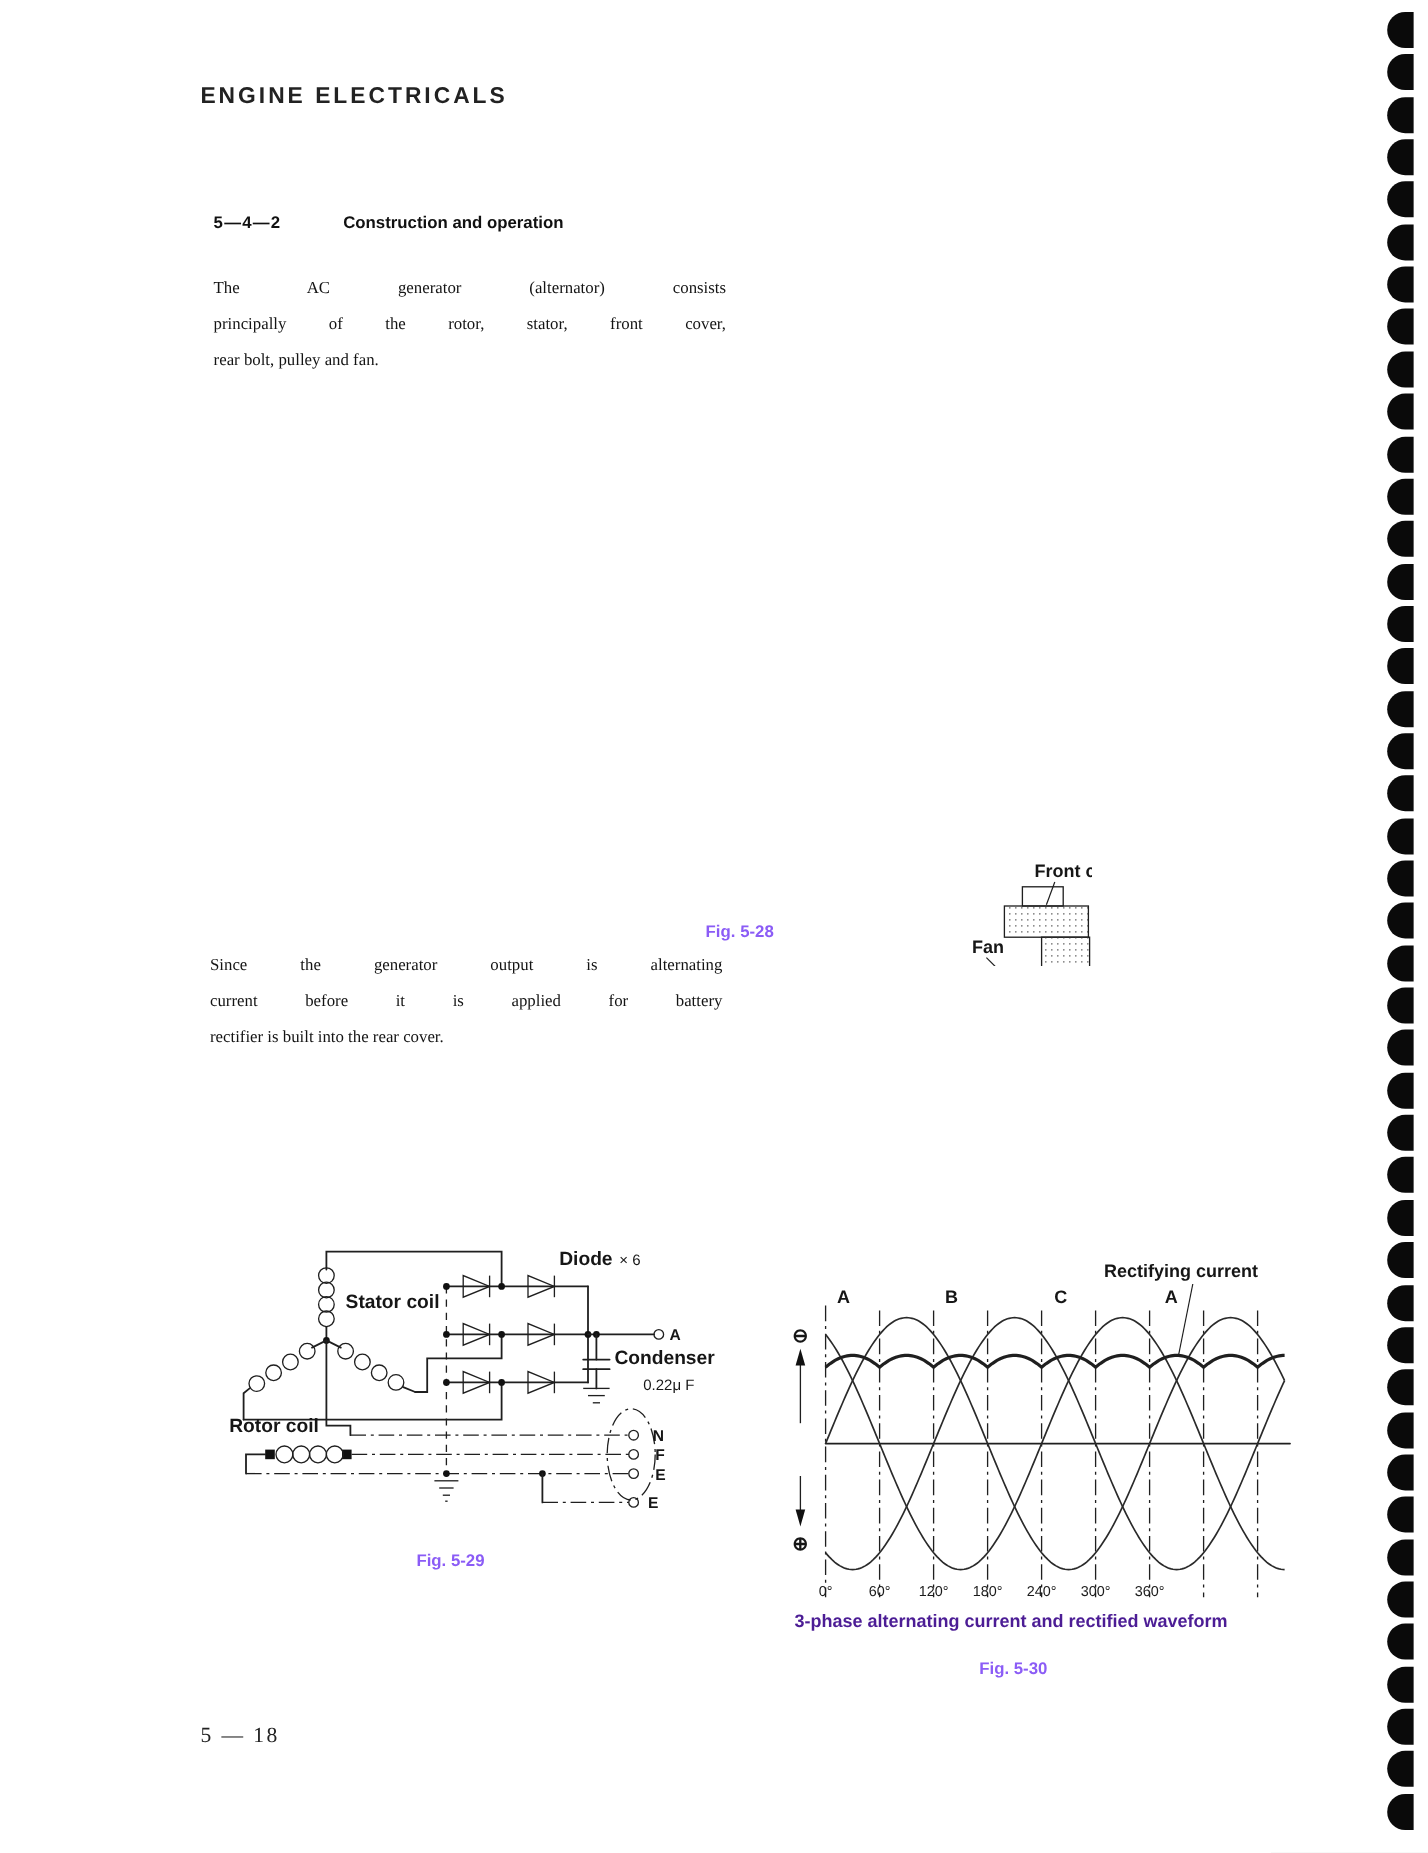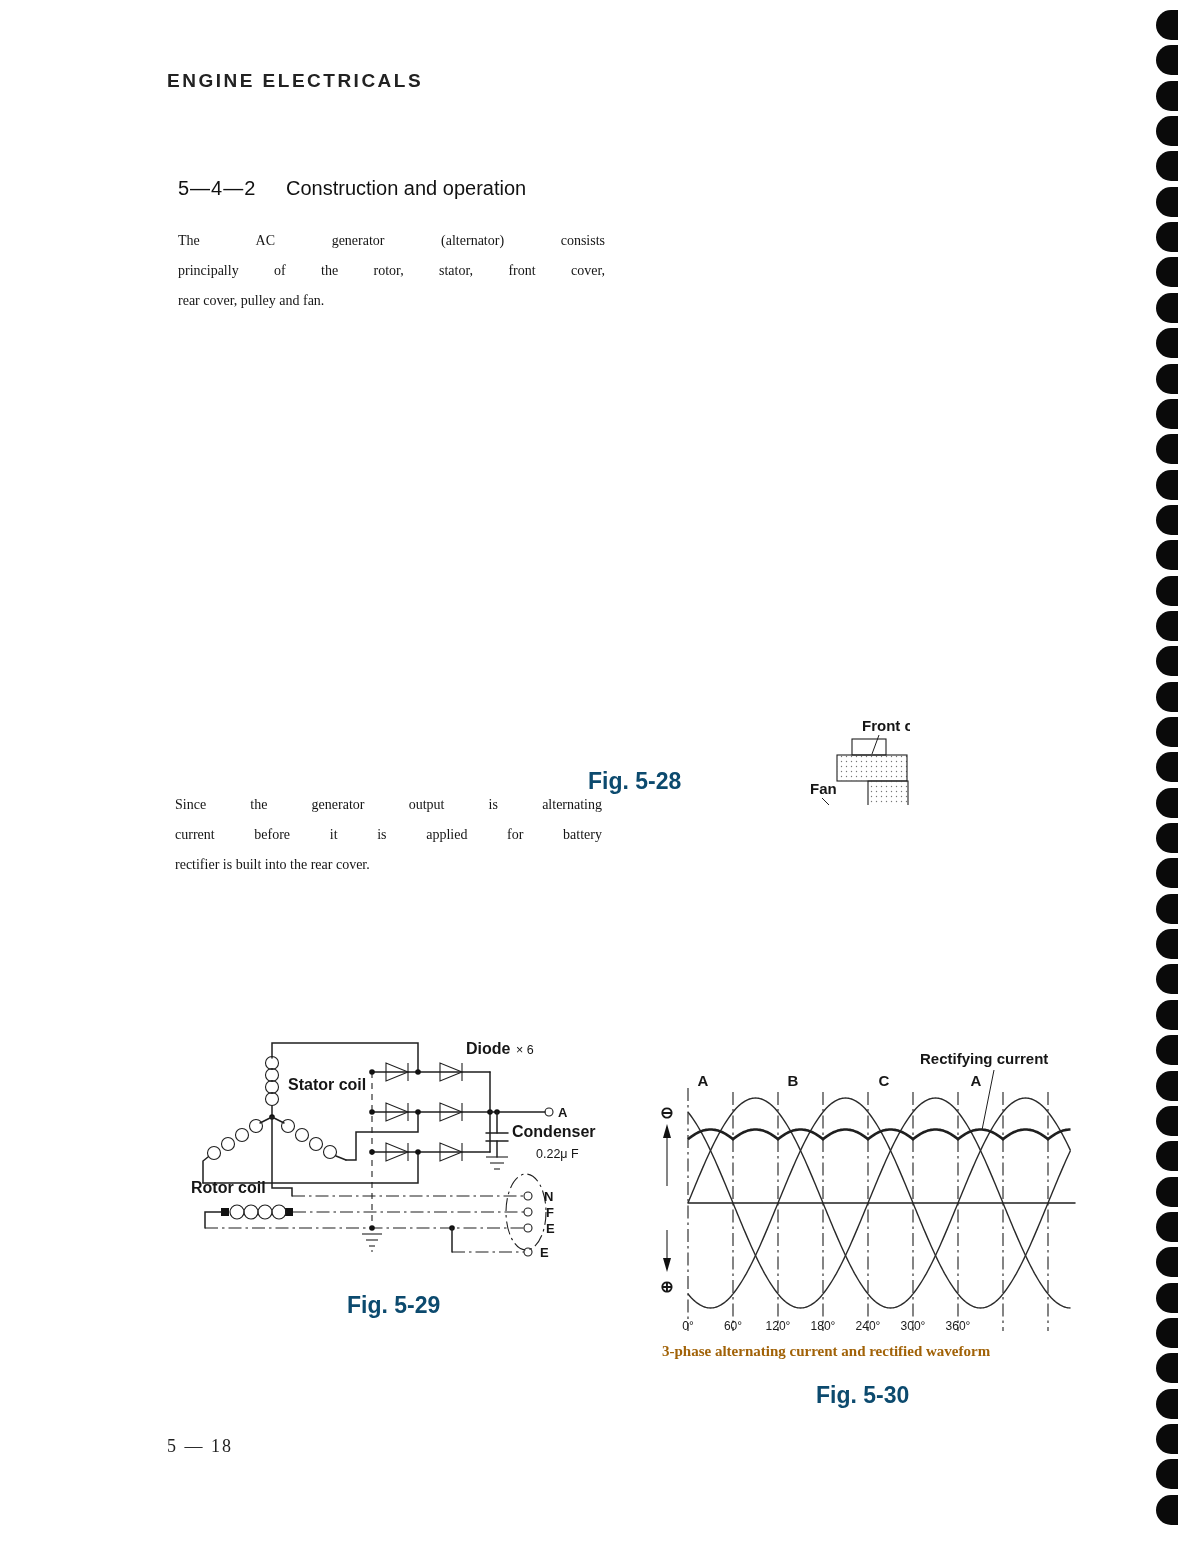--- a/index.html
+++ b/index.html
@@ -1,27 +1,27 @@
 <!DOCTYPE html>
 <html><head>
 <meta charset="utf-8">
 <style>
   html,body{margin:0;padding:0;background:#e9e9e9;}
   .page{position:relative;width:1190px;height:1544px;background:#ffffff;overflow:hidden;
         font-family:"Liberation Serif",serif;color:#161616;}
   .abs{position:absolute;}
   .header{font-family:"Liberation Sans",sans-serif;font-weight:bold;font-size:19px;
           letter-spacing:2.5px;color:#222;}
-  .sec-head{font-family:"Liberation Sans",sans-serif;font-weight:normal;font-size:20px;color:#111;}
+  .sec-head{font-family:"Liberation Sans",sans-serif;font-weight:bold;font-size:14px;color:#111;}
   .sec-num{display:inline-block;width:108px;letter-spacing:1px;}
   .para{width:427px;font-size:14px;color:#141414;}
   .pline{text-align:justify;text-align-last:justify;line-height:30px;}
   .pline.last{text-align-last:left;}
-  .cap{font-family:"Liberation Sans",sans-serif;font-weight:bold;font-size:23px;color:#0c4a6e;}
-  .subcap{font-family:Liberation Serif, serif;font-weight:bold;font-size:15px;color:#a16207;}
+  .cap{font-family:"Liberation Sans",sans-serif;font-weight:bold;font-size:14px;color:#8b5cf6;}
+  .subcap{font-family:Liberation Sans, sans-serif;font-weight:bold;font-size:15px;color:#4c1d95;}
   .pagenum{font-size:18px;letter-spacing:2px;color:#222;margin-left:10px;}
   .bmark{position:absolute;left:1156px;width:22px;height:30px;background:#0a0a0a;
          border-radius:15px 0 0 15px;}
   
   .w{stroke:#1f1f1f;stroke-width:1.5;fill:none;stroke-linecap:round;}
   .w2{stroke:#1f1f1f;stroke-width:1.1;fill:none;}
   .wb{stroke:#1f1f1f;stroke-width:2.6;fill:none;}
   .cdash{stroke:#1f1f1f;stroke-width:1.1;fill:none;stroke-dasharray:13 4 2.5 4;}
   .dash2{stroke:#1f1f1f;stroke-width:1.1;fill:none;stroke-dasharray:6 5;}
   .leader{stroke:#1f1f1f;stroke-width:1;fill:none;}
@@ -86,21 +86,21 @@
 
   <div class="abs header" style="left:167px;top:70px;">ENGINE ELECTRICALS</div>
 
   <div class="abs sec-head" style="left:178px;top:177px;">
     <span class="sec-num">5—4—2</span><span>Construction and operation</span>
   </div>
 
   <div class="abs para" style="left:178px;top:226px;">
     <div class="pline">The AC generator (alternator) consists</div>
     <div class="pline">principally of the rotor, stator, front cover,</div>
-    <div class="pline last">rear cover, pulley and fan.</div>
+    <div class="pline last">rear bolt, pulley and fan.</div>
   </div>
 
   <svg class="abs" style="left:360px;top:355px;" width="550" height="450" viewBox="360 355 550 805,455">
     <defs>
       <pattern id="stip" patternUnits="userSpaceOnUse" width="5" height="5">
         <circle cx="1.5" cy="1.5" r="0.7" fill="#777"></circle>
       </pattern>
       <pattern id="hatch" patternUnits="userSpaceOnUse" width="5" height="5">
         <path d="M0,5 L5,0" stroke="#444" stroke-width="0.8"></path>
       </pattern>

